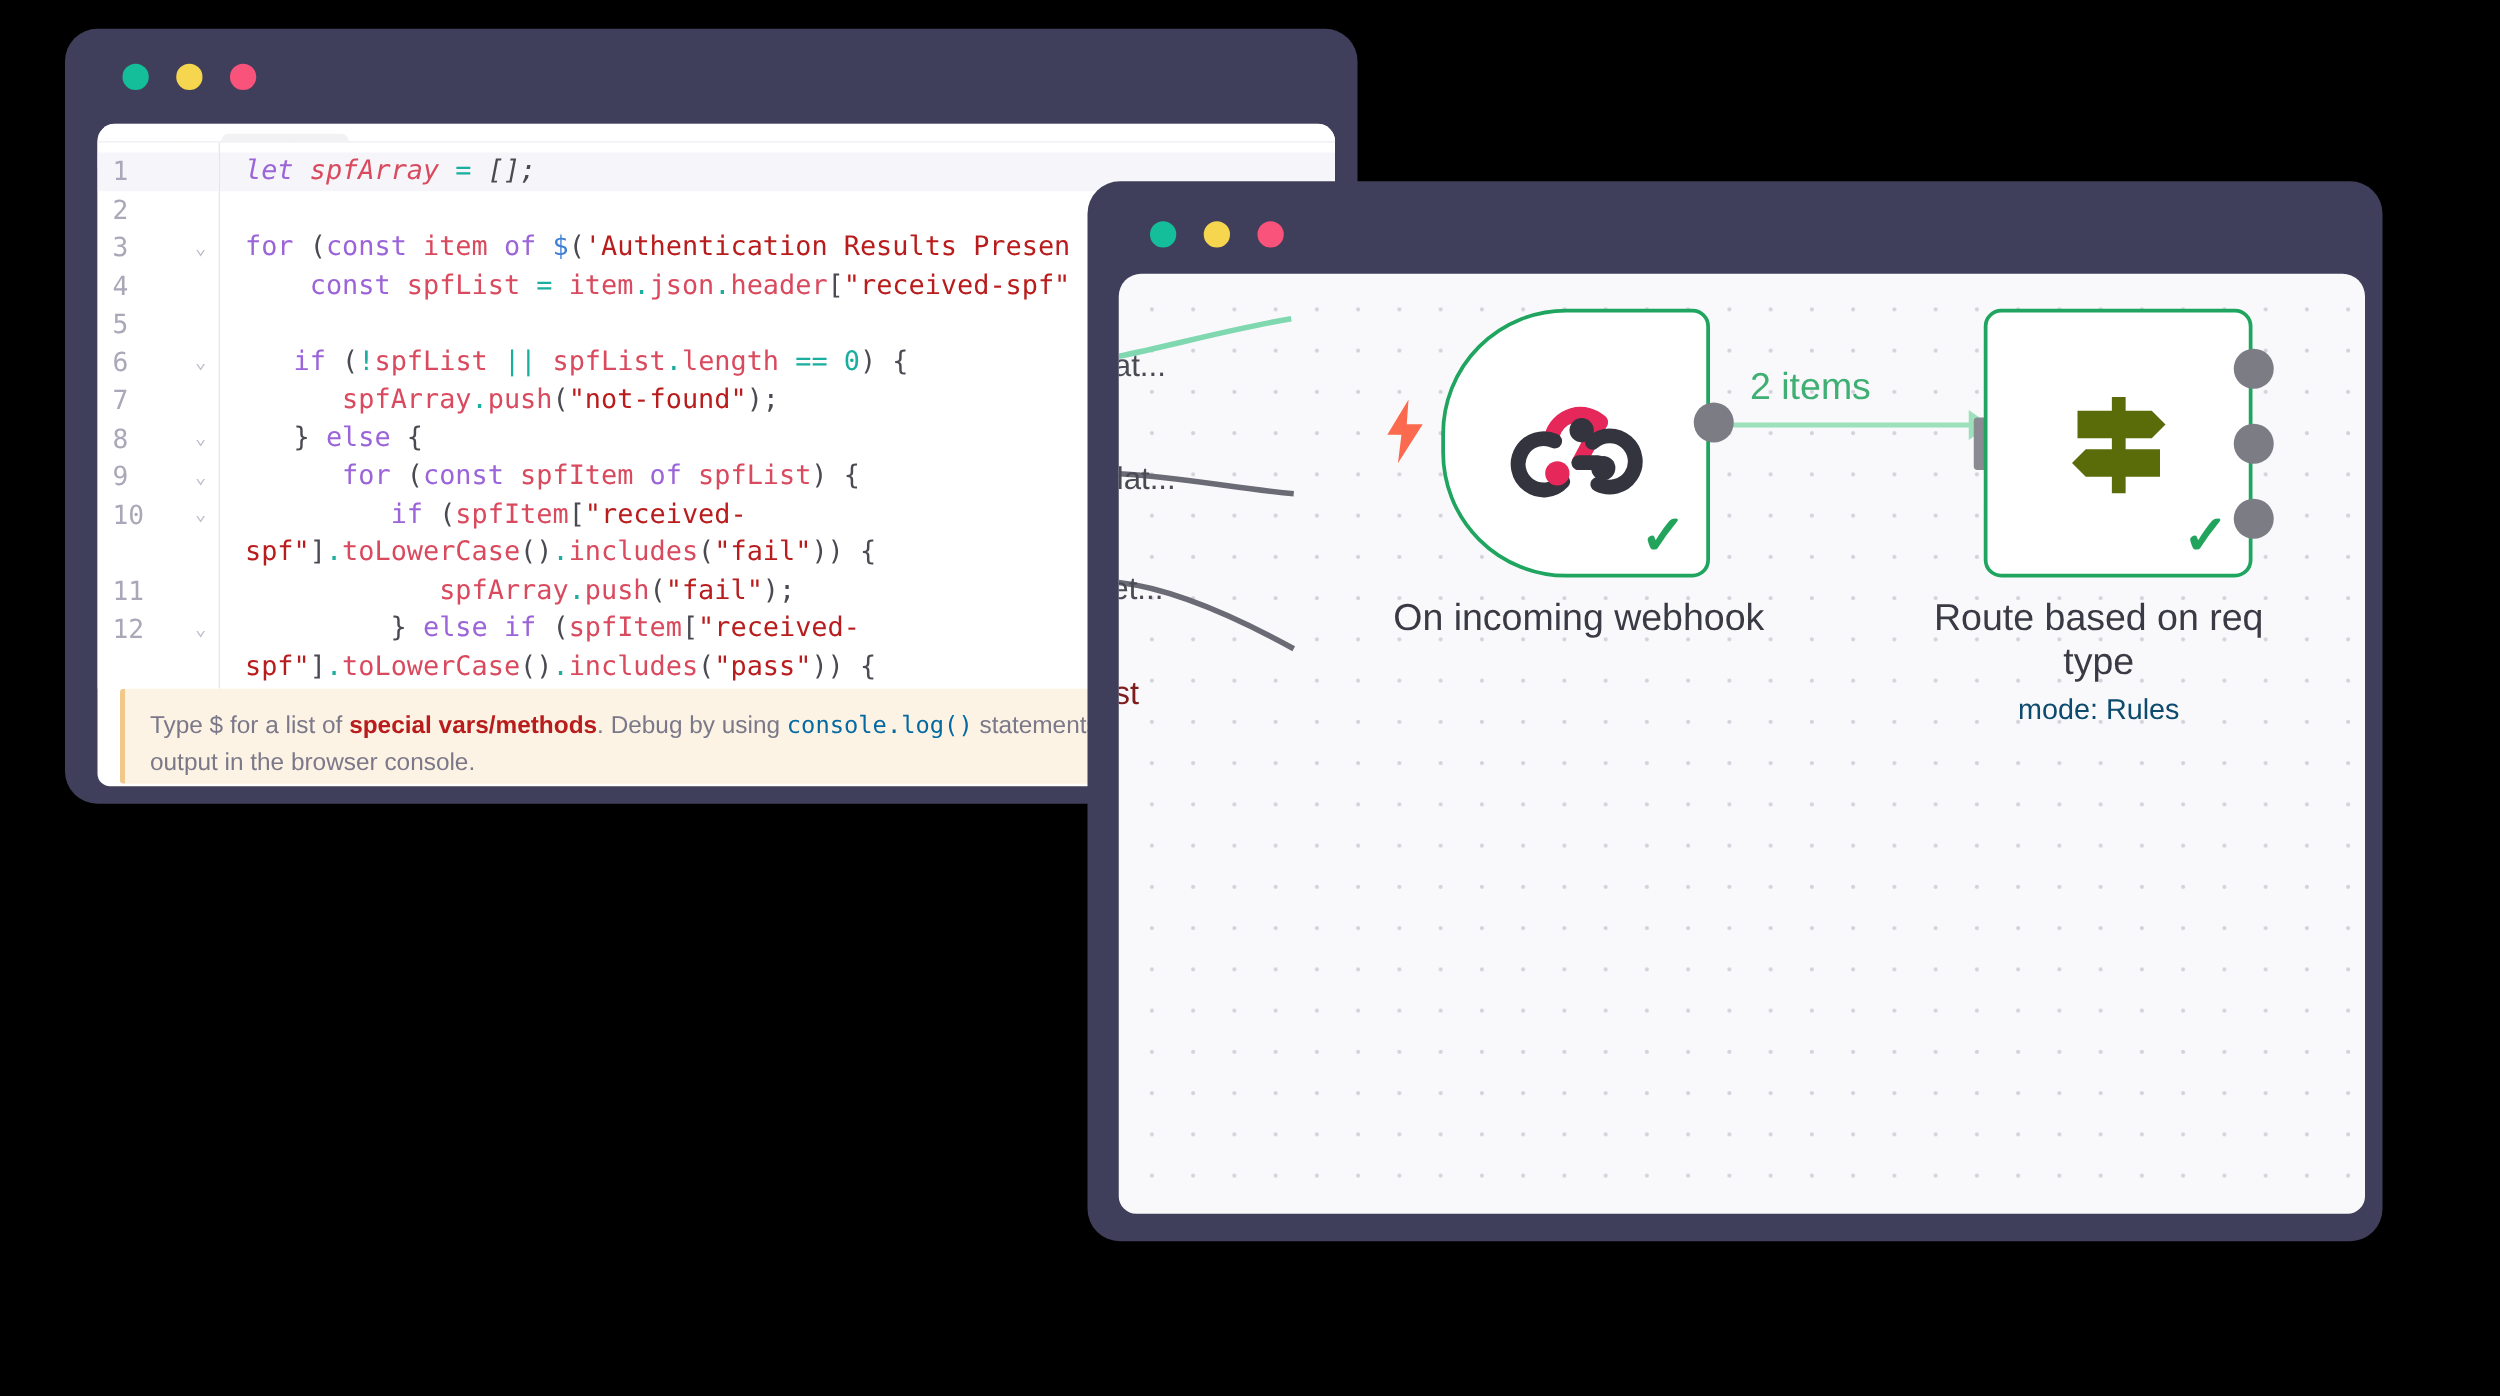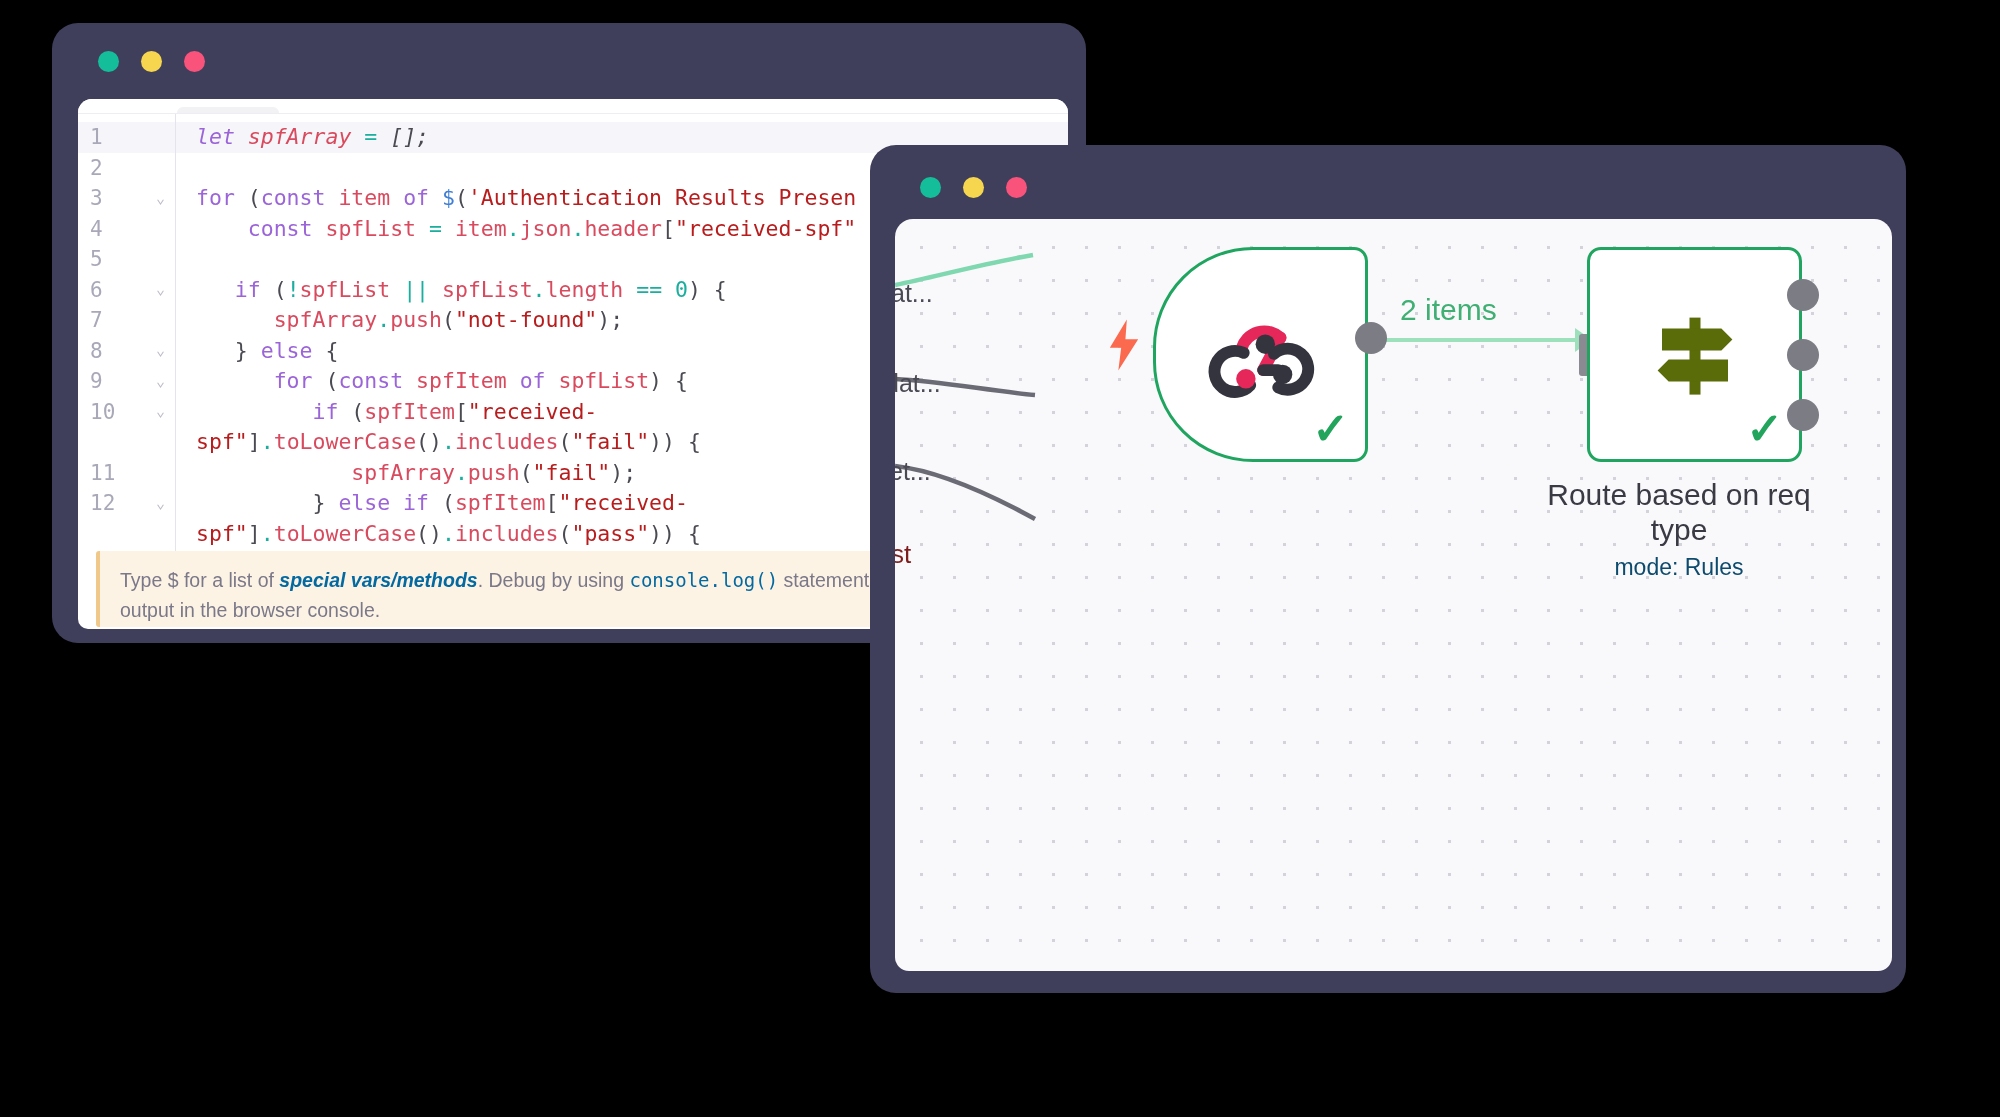--- a/index.html
+++ b/index.html
@@ -179,21 +179,21 @@
     background: #FDF3E4;
     border-left: 4px solid #F0C98A;
     border-radius: 3px;
     padding: 14px 18px 10px 20px;
     font-size: 19.5px;
     line-height: 30px;
     color: #7A7889;
     overflow: hidden;
     height: 76px;
   }
-  .hint .accent { color: #0369a1; font-weight: bold; font-style: italic; }
+  .hint .accent { color: #b91c1c; font-weight: bold; }
   .hint code {
     font-family: "DejaVu Sans Mono", monospace;
     font-size: 19px;
     color: #0369a1;
   }
 
   
   #canvas-window {
     left: 870px;
     top: 145px;
@@ -465,20 +465,23 @@
             <path d="M 62 49 A 19 19 0 1 1 66 80" stroke="#34343F"></path>
           </g>
           <circle cx="54" cy="40" r="9" fill="#34343F"></circle>
           <circle cx="36" cy="72" r="9" fill="#E5275A"></circle>
           <circle cx="70" cy="68" r="9" fill="#34343F"></circle>
         </svg>
         <span class="node-check">✓</span>
       </div>
       <div class="dot-out" style="left:460px; top:103px;"></div>
 
+      <div class="node-title" id="title-webhook">
+        <div>On incoming webhook</div>
+      </div>
 
       <div class="bar-in" style="left:684px; top:115px;"></div>
 
       <div class="node" id="node-switch">
         <svg width="110" height="110" viewBox="0 0 100 100">
           <rect x="45" y="16" width="10" height="70" fill="#5A6B09"></rect>
           <path d="M 20 26 L 74 26 L 84 36 L 74 46 L 20 46 Z" fill="#5A6B09"></path>
           <path d="M 80 54 L 26 54 L 16 64 L 26 74 L 80 74 Z" fill="#5A6B09"></path>
         </svg>
         <span class="node-check">✓</span>

